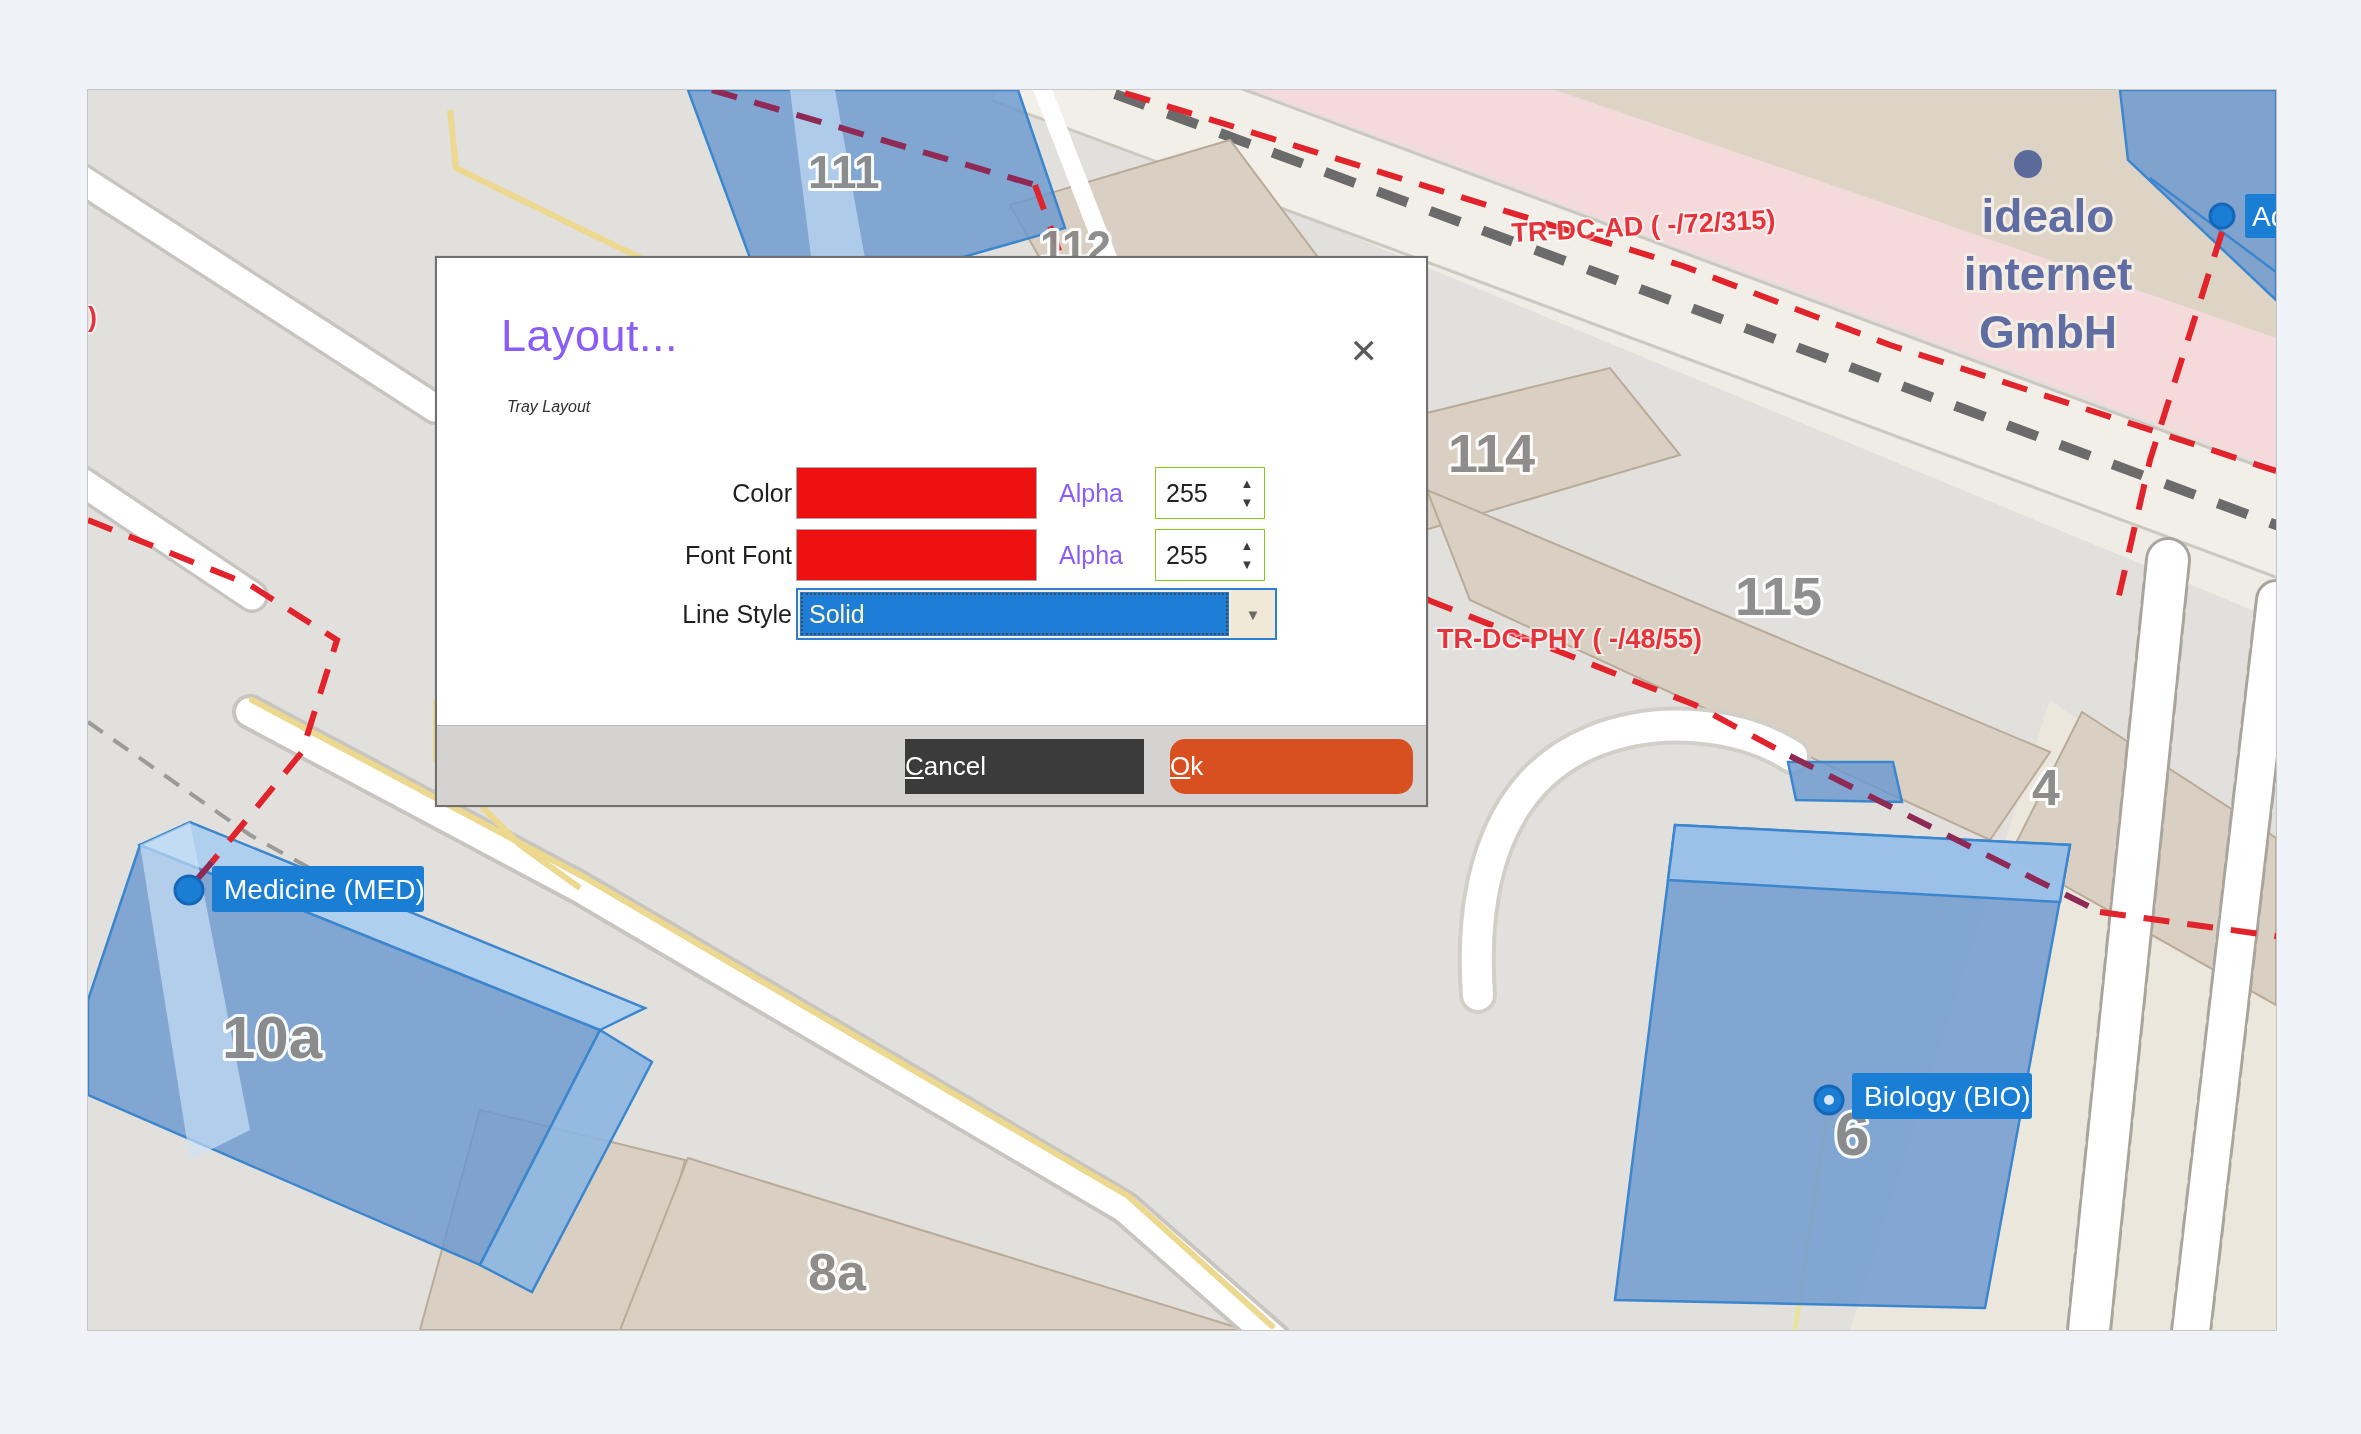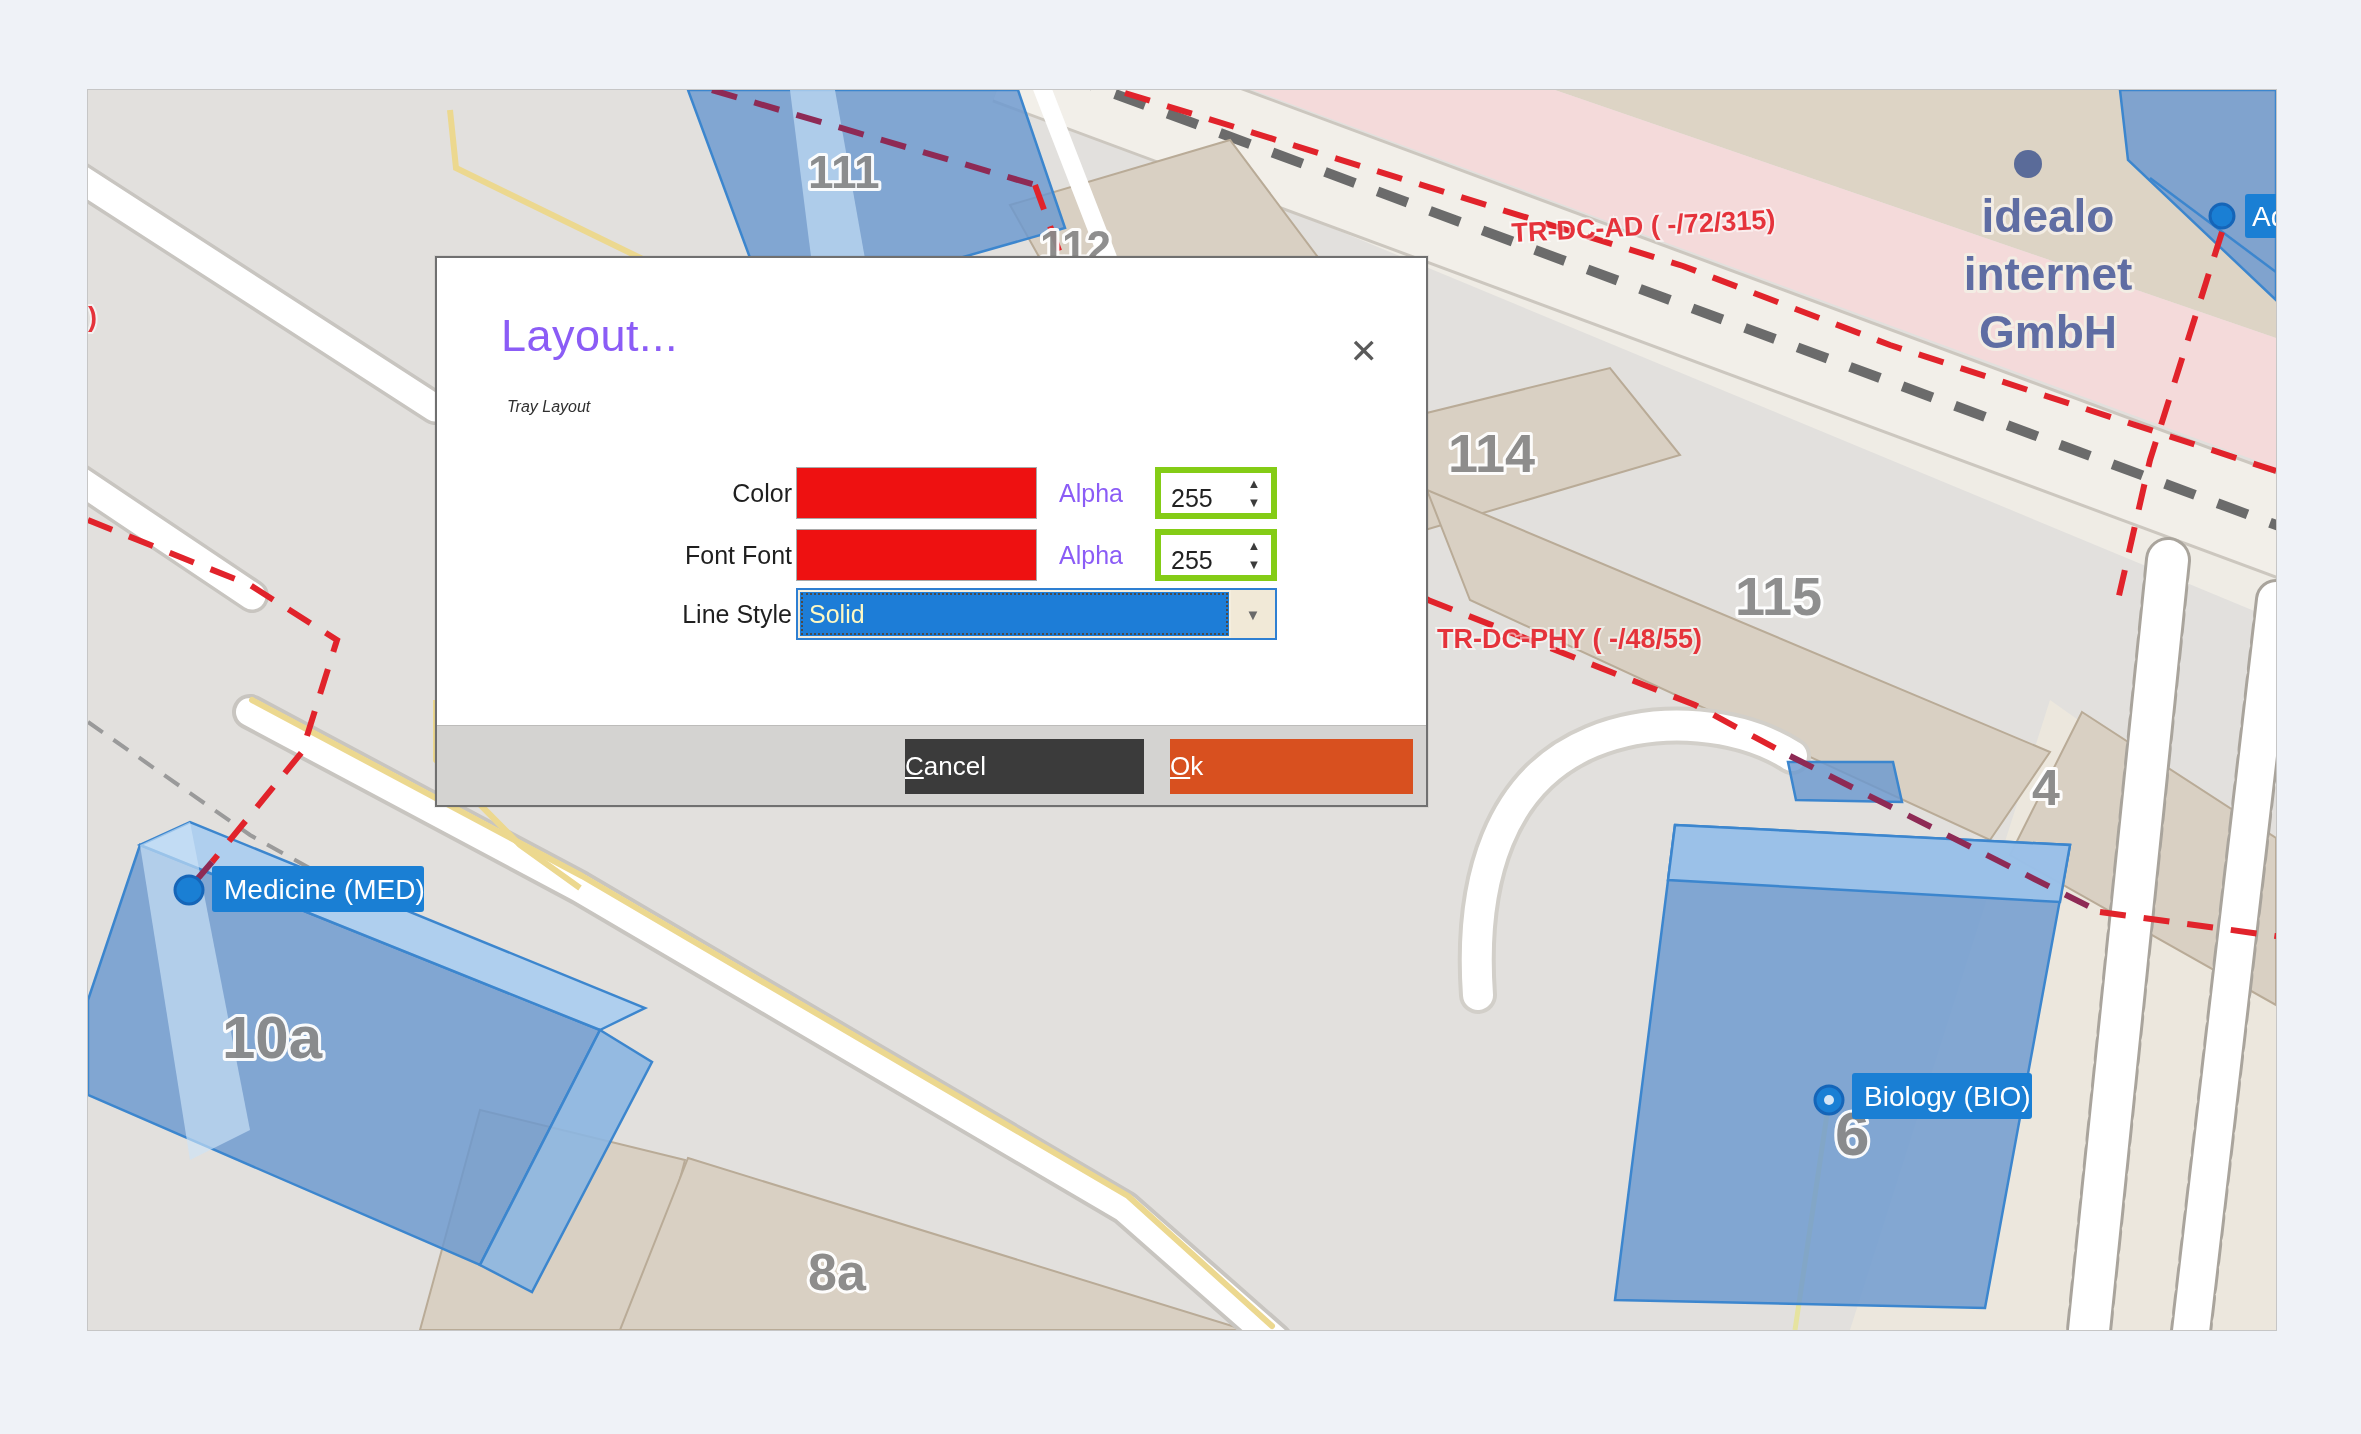--- a/index.html
+++ b/index.html
@@ -25,32 +25,32 @@
     position:absolute;left:435px;top:256px;width:993px;height:551px;
     background:#ffffff;border:2px solid #707070;box-sizing:border-box;
     box-shadow:0 0 0 1px rgba(0,0,0,.05);
   }
   .dlg-title{position:absolute;left:64px;top:52px;font-size:45px;font-weight:300;color:#8b5cf6;letter-spacing:.5px;}
   .dlg-subtitle{position:absolute;left:70px;top:140px;font-size:16px;color:#303030;font-style:italic;}
   .dlg-close{position:absolute;right:48px;top:76px;font-size:34px;color:#5a5a5a;line-height:1;cursor:default;}
   .frow-label{position:absolute;left:155px;width:200px;height:52px;line-height:52px;font-size:25px;color:#1f1f1f;text-align:right;}
   .swatch{position:absolute;left:359px;width:241px;height:52px;border:1px solid #a9a9a9;box-sizing:border-box;}
   .alpha-label{position:absolute;left:622px;width:90px;height:52px;line-height:52px;font-size:25px;color:#8b5cf6;}
-  .spinner{position:absolute;left:718px;width:122px;height:52px;border:6px solid #84cc16;background:#fff;box-sizing:border-box;display:flex;}
+  .spinner{position:absolute;left:718px;width:110px;height:52px;border:1px solid #84cc16;background:#fff;box-sizing:border-box;display:flex;}
   .spin-val{flex:1;font-size:25px;color:#222;line-height:50px;padding-left:10px;}
   .spin-btns{width:34px;display:flex;flex-direction:column;align-items:center;justify-content:center;gap:6px;}
   .spin-btns span{font-size:13px;color:#3c3c3c;line-height:1;cursor:default;}
   .combo{position:absolute;left:359px;top:330px;width:481px;height:52px;border:2px solid #2e7fd2;background:#f5eedd;box-sizing:border-box;display:flex;}
   .combo-sel{flex:1;margin:2px;background:#1d7dd7;outline:2px dotted #4a4a4a;outline-offset:-3px;color:#fef9c3;font-size:25px;line-height:44px;padding-left:9px;}
   .combo-arrow{width:44px;display:flex;align-items:center;justify-content:center;background:#f1e9d7;color:#6a6a6a;font-size:15px;cursor:default;}
   .dlg-footer{position:absolute;left:0;bottom:0;width:100%;height:80px;background:#d4d3d1;border-top:1px solid #bdbcba;box-sizing:border-box;}
   .btn{position:absolute;top:13px;height:55px;color:#fff;font-size:26px;line-height:55px;cursor:default;}
   .btn .accel{text-decoration:underline;}
   .btn-cancel{left:468px;width:239px;background:#3b3b3b;}
-  .btn-ok{left:733px;width:243px;background:#d8501f;}
+  .btn-ok{left:733px;width:243px;background:#d8501f;border-radius:15px;}
 </style>
 </head>
 <body>
 
 <div class="map-wrap">
 <svg viewBox="88 90 2188 1240">
 
   <polygon points="1100,90 2276,500 2276,620 1000,90" fill="#efece5"></polygon>
 
   <polygon points="1555,90 2276,90 2276,338" fill="#ddd4c5"></polygon>

